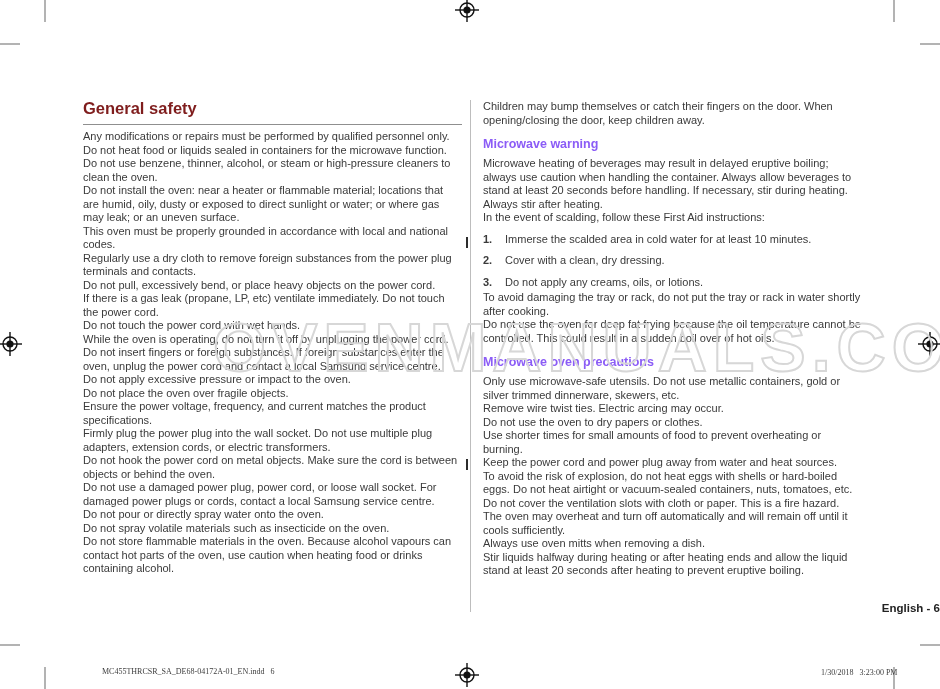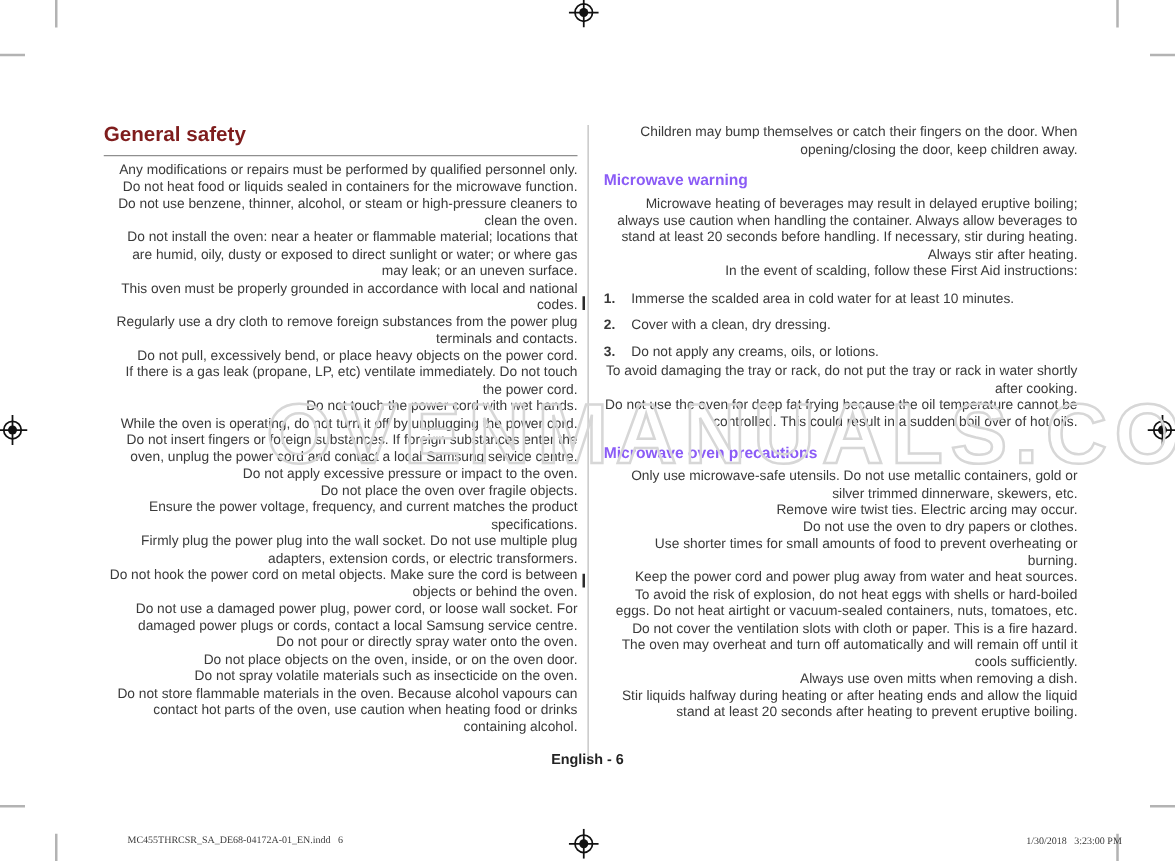--- a/index.html
+++ b/index.html
@@ -6,21 +6,21 @@
   body{
     width:940px;height:689px;position:relative;overflow:hidden;
     background:#ffffff;
     font-family:"Liberation Sans","DejaVu Sans",sans-serif;
     color:#333;
   }
   
   .col{position:absolute;width:379px;font-size:11px;line-height:13.5px;color:#3a3a3a;}
   .col-left{left:83px;top:98px;}
   .col-right{left:483px;top:100px;}
-  .col p{margin:0;text-align:right;}
+  .col p{margin:0;}
   h1.sec-title{
     font-size:16.5px;line-height:20px;font-weight:bold;color:#7f1d1d;
     margin:0 0 5px 0;padding:0 0 6px 0;border-bottom:1.5px solid #8f8f8f;
   }
   h2.sub-title{font-size:12.5px;line-height:15px;font-weight:bold;color:#8b5cf6;margin:10px 0 5px 0;}
   .intro{margin:0;}
   .steps{margin:2px 0 0 0;}
   .step{display:flex;margin:8px 0 0 0;}
   .step .num{font-weight:bold;width:22px;flex:0 0 22px;}
   .after-steps{margin-top:2px !important;}
@@ -31,21 +31,21 @@
   .change-bar.b2{top:459px;}
   
   .watermark{
     position:absolute;left:213px;top:308px;width:680px;
     font-size:68px;font-weight:bold;letter-spacing:6px;white-space:nowrap;
     color:transparent;-webkit-text-stroke:2px #d7d7d7;
     pointer-events:none;z-index:5;
   }
   
   .page-footer{
-    position:absolute;left:0;top:602px;width:940px;text-align:center;
+    position:absolute;left:0;top:602px;width:940px;text-align:right;
     font-size:11.5px;font-weight:bold;color:#222;
   }
   .slug{position:absolute;font-family:"Liberation Serif","DejaVu Serif",serif;font-size:8px;color:#3c3c3c;white-space:pre;padding-left:22px;}
   .slug-left{left:80px;top:667px;}
   .slug-right{left:799px;top:668px;}
   
   .reg{position:absolute;width:24px;height:24px;}
   .reg.top{left:455px;top:-2px;}
   .reg.left{left:-2px;top:332px;}
   .reg.right{left:918px;top:332px;}
@@ -113,21 +113,20 @@
       <p>Do not touch the power cord with wet hands.</p>
       <p>While the oven is operating, do not turn it off by unplugging the power cord.</p>
       <p>Do not insert fingers or foreign substances. If foreign substances enter the oven, unplug the power cord and contact a local Samsung service centre.</p>
       <p>Do not apply excessive pressure or impact to the oven.</p>
       <p>Do not place the oven over fragile objects.</p>
       <p>Ensure the power voltage, frequency, and current matches the product specifications.</p>
       <p>Firmly plug the power plug into the wall socket. Do not use multiple plug adapters, extension cords, or electric transformers.</p>
       <p>Do not hook the power cord on metal objects. Make sure the cord is between objects or behind the oven.</p>
       <p>Do not use a damaged power plug, power cord, or loose wall socket. For damaged power plugs or cords, contact a local Samsung service centre.</p>
       <p>Do not pour or directly spray water onto the oven.</p>
-      <p>Do not place objects on the oven, inside, or on the oven door.</p>
       <p>Do not spray volatile materials such as insecticide on the oven.</p>
       <p>Do not store flammable materials in the oven. Because alcohol vapours can contact hot parts of the oven, use caution when heating food or drinks containing alcohol.</p>
     </div>
 </div>
 
 <div class="divider"></div>
 <div class="change-bar b1"></div>
 <div class="change-bar b2"></div>
 
 <div class="col col-right">

